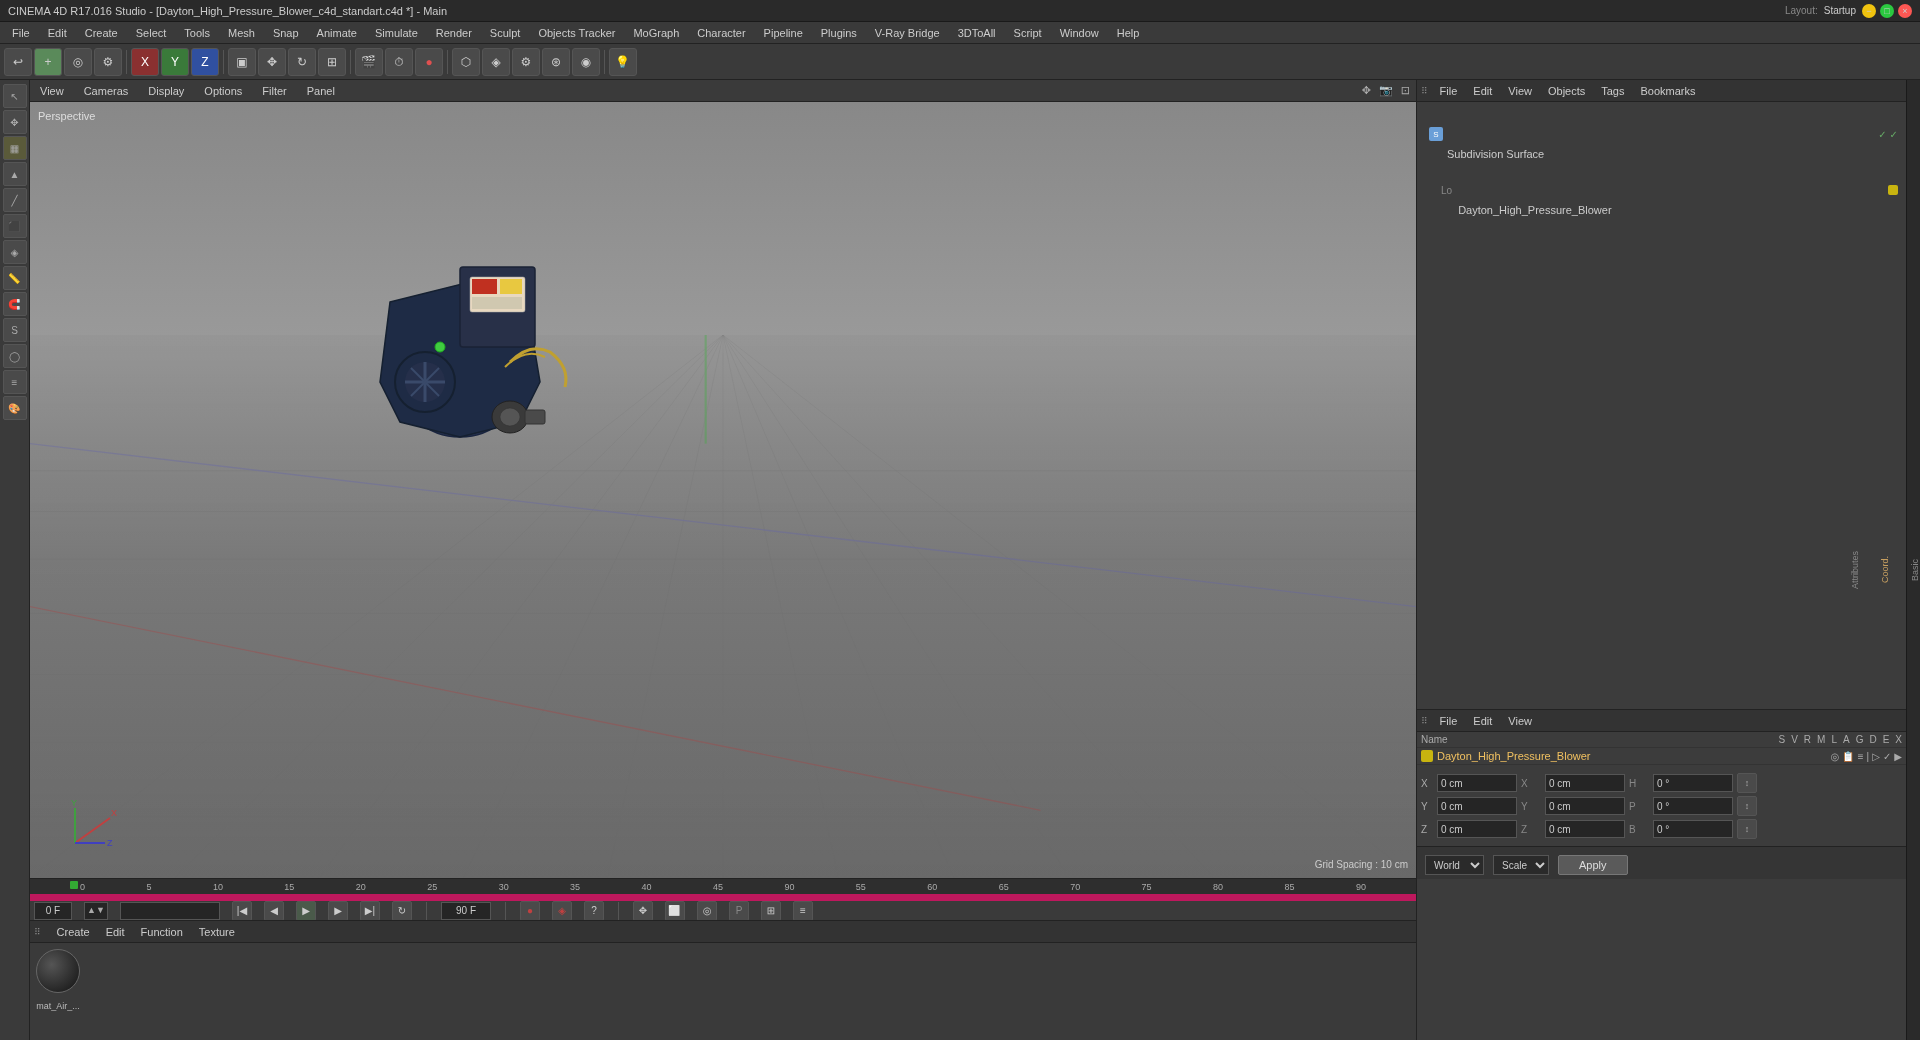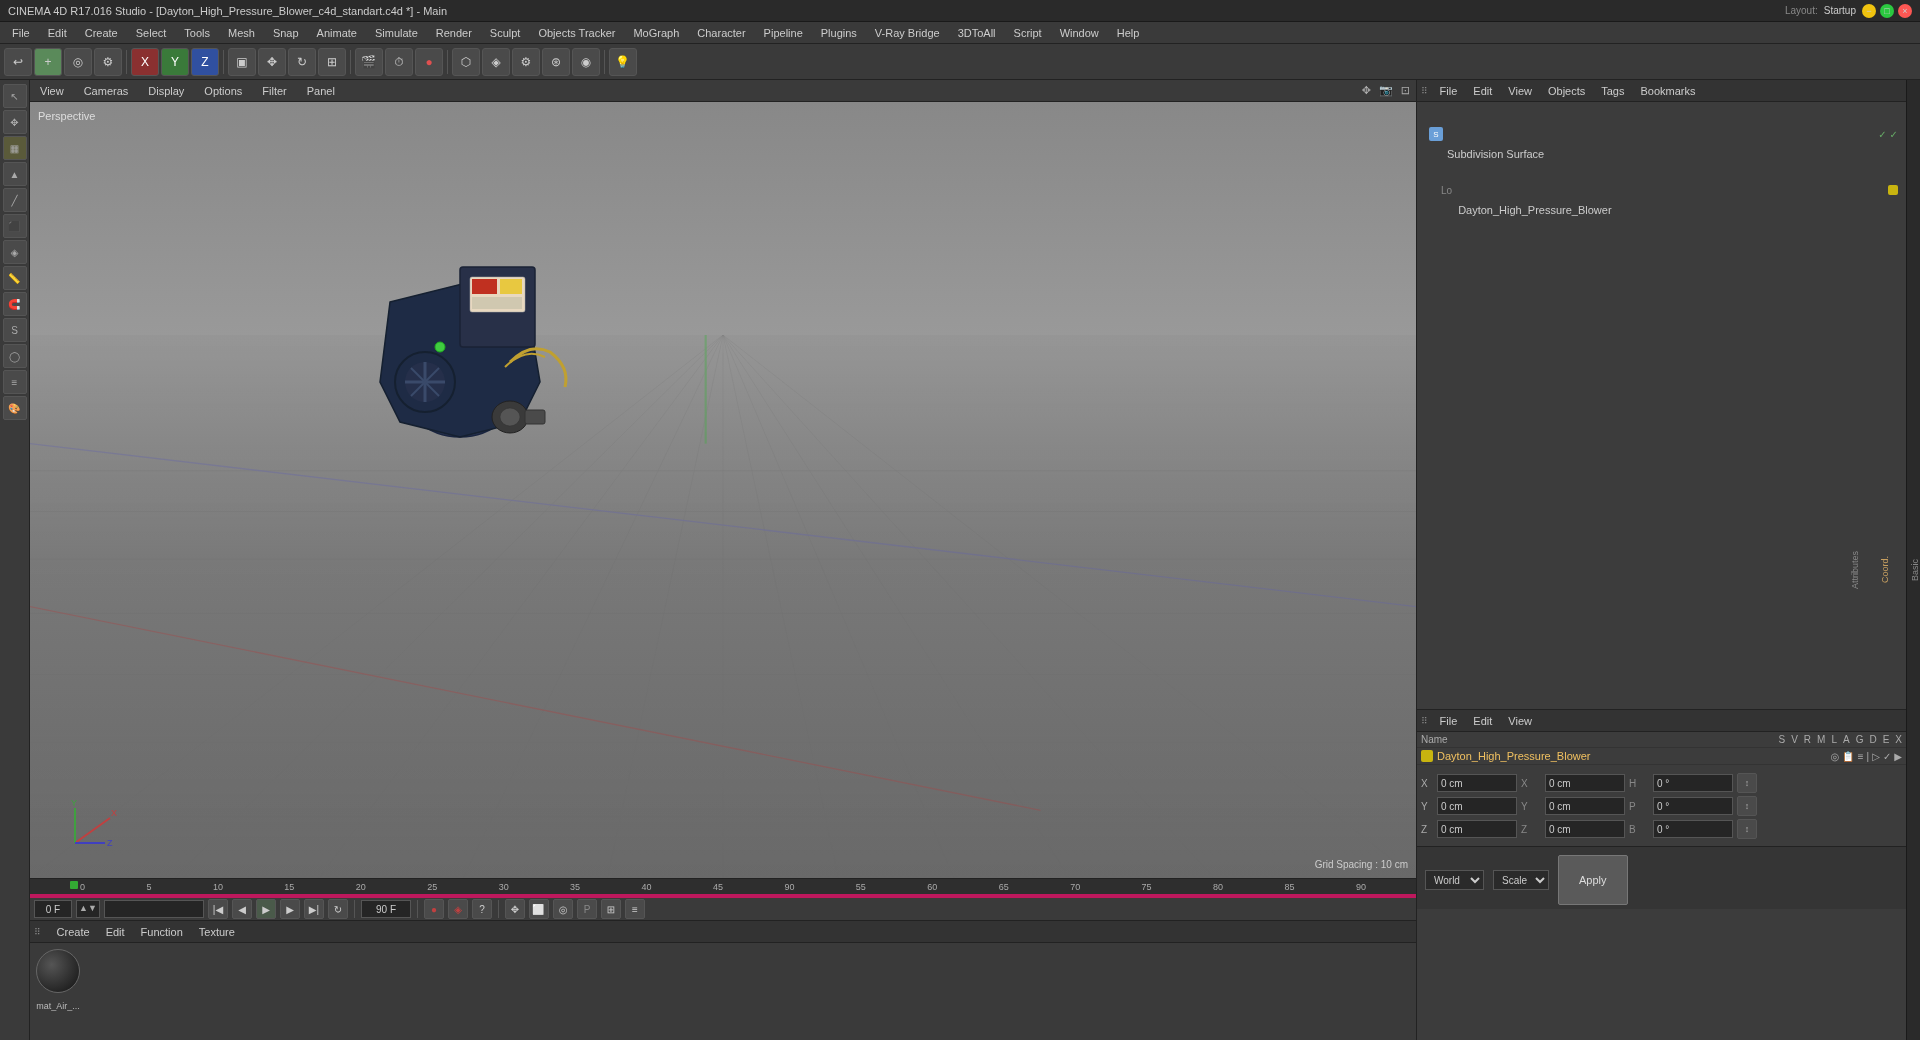--- a/index.html
+++ b/index.html
@@ -73,22 +73,22 @@
     
     #timeline {
       height: 14px; background: #2e2e2e; border-top: 1px solid #222;
       position: relative; overflow: hidden;
     }
     #timeline-labels { display: flex; width: 100%; justify-content: space-between; padding: 0 40px 0 50px; }
     .timeline-num { color: #aaa; font-size: 9px; }
 
     
     #playback {
-      height: 26px; background: #3a3a3a; border-top: 4px solid #be185d;
-      display: flex; align-items: center; padding: 0 4px; gap: 4px;
+      height: 26px; background: #3a3a3a; border-top: 7px solid #be185d;
+      display: flex; align-items: center; padding: 0 4px; gap: 12px;
     }
     .play-btn { width: 20px; height: 20px; background: #4a4a4a; border: 1px solid #555; border-radius: 2px; display: flex; align-items: center; justify-content: center; cursor: pointer; color: #ccc; font-size: 10px; }
     .playback-separator { width: 1px; height: 18px; background: #555; margin: 0 2px; }
 
     
     #right-panel { width: 490px; background: #3c3c3c; border-left: 1px solid #222; display: flex; flex-direction: column; }
 
     
     #objects-panel { flex: 1; border-bottom: 1px solid #222; display: flex; flex-direction: column; }
     #objects-header { height: 22px; background: #333; border-bottom: 1px solid #222; display: flex; align-items: center; padding: 0 4px; gap: 8px; }
@@ -127,21 +127,21 @@
 
     
     #attr-cols { display: flex; align-items: center; padding: 2px 4px; border-bottom: 1px solid #333; font-size: 10px; color: #aaa; }
     #attr-cols span { flex: 1; }
     .col-letters { display: flex; gap: 6px; margin-left: auto; }
 
     
     #coord-bottom { padding: 4px 8px; background: #353535; border-top: 1px solid #222; }
     #apply-row { display: flex; align-items: center; gap: 9px; margin-top: 4px; }
     .coord-select { height: 20px; background: #2a2a2a; border: 1px solid #555; color: #ccc; font-size: 10px; padding: 0 4px; }
-    #apply-btn { padding: 18px 20px; background: #5a5a5a; border: 1px solid #777; color: #ddd; font-size: 11px; cursor: pointer; border-radius: 2px; }
+    #apply-btn { padding: 3px 20px; background: #5a5a5a; border: 1px solid #777; color: #ddd; font-size: 11px; cursor: pointer; border-radius: 2px; }
 
     
     .timeline-green { position: absolute; left: 40px; top: 2px; width: 8px; height: 8px; background: #3a3; border-radius: 1px; }
 
     
     .subdiv-icon { width: 14px; height: 14px; background: #6a9fd8; border-radius: 2px; display: flex; align-items: center; justify-content: center; font-size: 8px; color: #fff; }
 
     
     #far-right-strip {
       width: 14px; background: #2a2a2a; writing-mode: vertical-rl;

